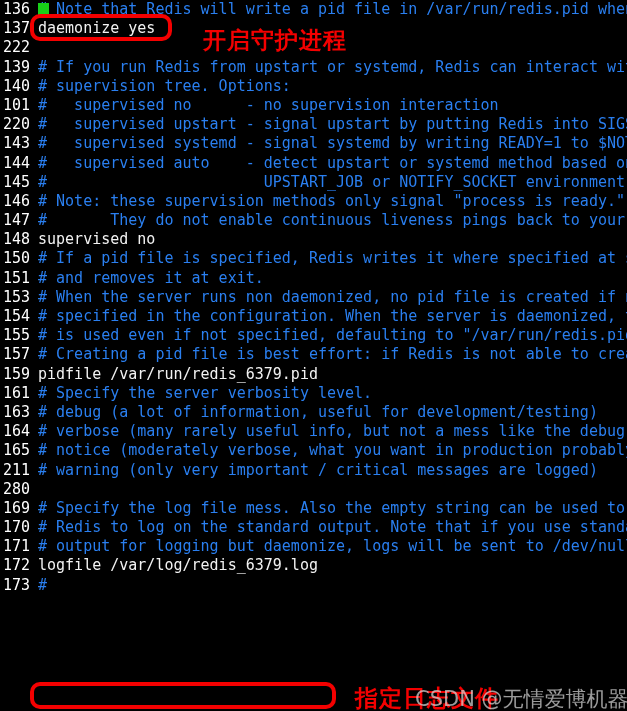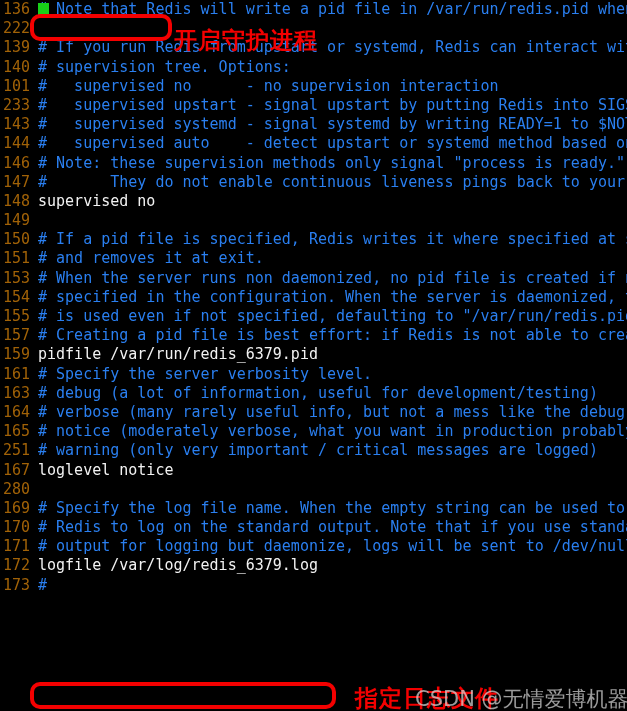--- a/index.html
+++ b/index.html
@@ -28,21 +28,21 @@
     height: 19.2px;
     line-height: 19.2px;
     white-space: pre;
     font-size: 15px;
     letter-spacing: 0px;
     display: block;
     position: relative;
   }
 
   .lineno {
-    color: #a16207;
+    color: #ffffff;
     display: inline-block;
     width: 30px;
     text-align: right;
     padding-right: 0px;
     user-select: none;
   }
   .gutter-gap { display:inline-block; width: 8px; }
 
   .code { display: inline; }
   .comment { color: #2a7ff0; }
@@ -72,67 +72,67 @@
   #box-logfile   { left: 30px;  top: 682px; width: 306px; height: 27px; }
 
   .redlabel {
     position: absolute;
     color: #f40000;
     font-family: "DejaVu Sans", "Liberation Sans", sans-serif;
     font-weight: 700;
     z-index: 5;
     white-space: nowrap;
   }
-  #label-daemonize { left: 174px; top: 25px; font-size: 23px; letter-spacing: 1px; }
+  #label-daemonize { left: 203px; top: 25px; font-size: 23px; letter-spacing: 1px; }
   #label-logfile   { left: 355px; top: 683px; font-size: 23px; letter-spacing: 1px; }
 
   #watermark {
     position: absolute;
     left: 415px;
     top: 685px;
     color: rgba(215,215,215,0.72);
     font-family: "DejaVu Sans", "Liberation Sans", sans-serif;
     font-size: 21px;
     white-space: nowrap;
     z-index: 6;
     pointer-events: none;
   }
 </style>
 </head>
 <body>
 
 <div id="editor">
   <div id="lines">
       <div class="line"><span class="lineno">136</span><span class="gutter-gap"></span><span class="code comment"># Note that Redis will write a pid file in /var/run/redis.pid when</span></div>
+      <div class="line"><span class="lineno">137</span><span class="gutter-gap"></span><span class="code plain">daemonize yes</span></div>
       <div class="line"><span class="lineno">222</span><span class="gutter-gap"></span><span class="code plain"></span></div>
       <div class="line"><span class="lineno">139</span><span class="gutter-gap"></span><span class="code comment"># If you run Redis from upstart or systemd, Redis can interact wit</span></div>
       <div class="line"><span class="lineno">140</span><span class="gutter-gap"></span><span class="code comment"># supervision tree. Options:</span></div>
       <div class="line"><span class="lineno">101</span><span class="gutter-gap"></span><span class="code comment">#   supervised no      - no supervision interaction</span></div>
-      <div class="line"><span class="lineno">233</span><span class="gutter-gap"></span><span class="code comment">#   supervised upstart - signal upstart by putting Redis into SIGS</span></div>
+      <div class="line"><span class="lineno">220</span><span class="gutter-gap"></span><span class="code comment">#   supervised upstart - signal upstart by putting Redis into SIGS</span></div>
       <div class="line"><span class="lineno">143</span><span class="gutter-gap"></span><span class="code comment">#   supervised systemd - signal systemd by writing READY=1 to $NOT</span></div>
       <div class="line"><span class="lineno">144</span><span class="gutter-gap"></span><span class="code comment">#   supervised auto    - detect upstart or systemd method based on</span></div>
+      <div class="line"><span class="lineno">145</span><span class="gutter-gap"></span><span class="code comment">#                        UPSTART_JOB or NOTIFY_SOCKET environment</span></div>
       <div class="line"><span class="lineno">146</span><span class="gutter-gap"></span><span class="code comment"># Note: these supervision methods only signal "process is ready."</span></div>
       <div class="line"><span class="lineno">147</span><span class="gutter-gap"></span><span class="code comment">#       They do not enable continuous liveness pings back to your</span></div>
       <div class="line"><span class="lineno">148</span><span class="gutter-gap"></span><span class="code plain">supervised no</span></div>
-      <div class="line"><span class="lineno">149</span><span class="gutter-gap"></span><span class="code plain"></span></div>
       <div class="line"><span class="lineno">150</span><span class="gutter-gap"></span><span class="code comment"># If a pid file is specified, Redis writes it where specified at s</span></div>
       <div class="line"><span class="lineno">151</span><span class="gutter-gap"></span><span class="code comment"># and removes it at exit.</span></div>
       <div class="line"><span class="lineno">153</span><span class="gutter-gap"></span><span class="code comment"># When the server runs non daemonized, no pid file is created if n</span></div>
       <div class="line"><span class="lineno">154</span><span class="gutter-gap"></span><span class="code comment"># specified in the configuration. When the server is daemonized, t</span></div>
       <div class="line"><span class="lineno">155</span><span class="gutter-gap"></span><span class="code comment"># is used even if not specified, defaulting to "/var/run/redis.pid</span></div>
       <div class="line"><span class="lineno">157</span><span class="gutter-gap"></span><span class="code comment"># Creating a pid file is best effort: if Redis is not able to crea</span></div>
       <div class="line"><span class="lineno">159</span><span class="gutter-gap"></span><span class="code plain">pidfile /var/run/redis_6379.pid</span></div>
       <div class="line"><span class="lineno">161</span><span class="gutter-gap"></span><span class="code comment"># Specify the server verbosity level.</span></div>
       <div class="line"><span class="lineno">163</span><span class="gutter-gap"></span><span class="code comment"># debug (a lot of information, useful for development/testing)</span></div>
       <div class="line"><span class="lineno">164</span><span class="gutter-gap"></span><span class="code comment"># verbose (many rarely useful info, but not a mess like the debug</span></div>
       <div class="line"><span class="lineno">165</span><span class="gutter-gap"></span><span class="code comment"># notice (moderately verbose, what you want in production probably</span></div>
-      <div class="line"><span class="lineno">251</span><span class="gutter-gap"></span><span class="code comment"># warning (only very important / critical messages are logged)</span></div>
-      <div class="line"><span class="lineno">167</span><span class="gutter-gap"></span><span class="code plain">loglevel notice</span></div>
+      <div class="line"><span class="lineno">211</span><span class="gutter-gap"></span><span class="code comment"># warning (only very important / critical messages are logged)</span></div>
       <div class="line"><span class="lineno">280</span><span class="gutter-gap"></span><span class="code plain"></span></div>
-      <div class="line"><span class="lineno">169</span><span class="gutter-gap"></span><span class="code comment"># Specify the log file name. When the empty string can be used to</span></div>
+      <div class="line"><span class="lineno">169</span><span class="gutter-gap"></span><span class="code comment"># Specify the log file mess. Also the empty string can be used to</span></div>
       <div class="line"><span class="lineno">170</span><span class="gutter-gap"></span><span class="code comment"># Redis to log on the standard output. Note that if you use standa</span></div>
       <div class="line"><span class="lineno">171</span><span class="gutter-gap"></span><span class="code comment"># output for logging but daemonize, logs will be sent to /dev/null</span></div>
       <div class="line"><span class="lineno">172</span><span class="gutter-gap"></span><span class="code plain">logfile /var/log/redis_6379.log</span></div>
       <div class="line"><span class="lineno">173</span><span class="gutter-gap"></span><span class="code comment">#</span></div>
     </div>
   <div class="cursor"></div>
 </div>
 
 <div class="redbox" id="box-daemonize"></div>
 <div class="redbox" id="box-logfile"></div>

